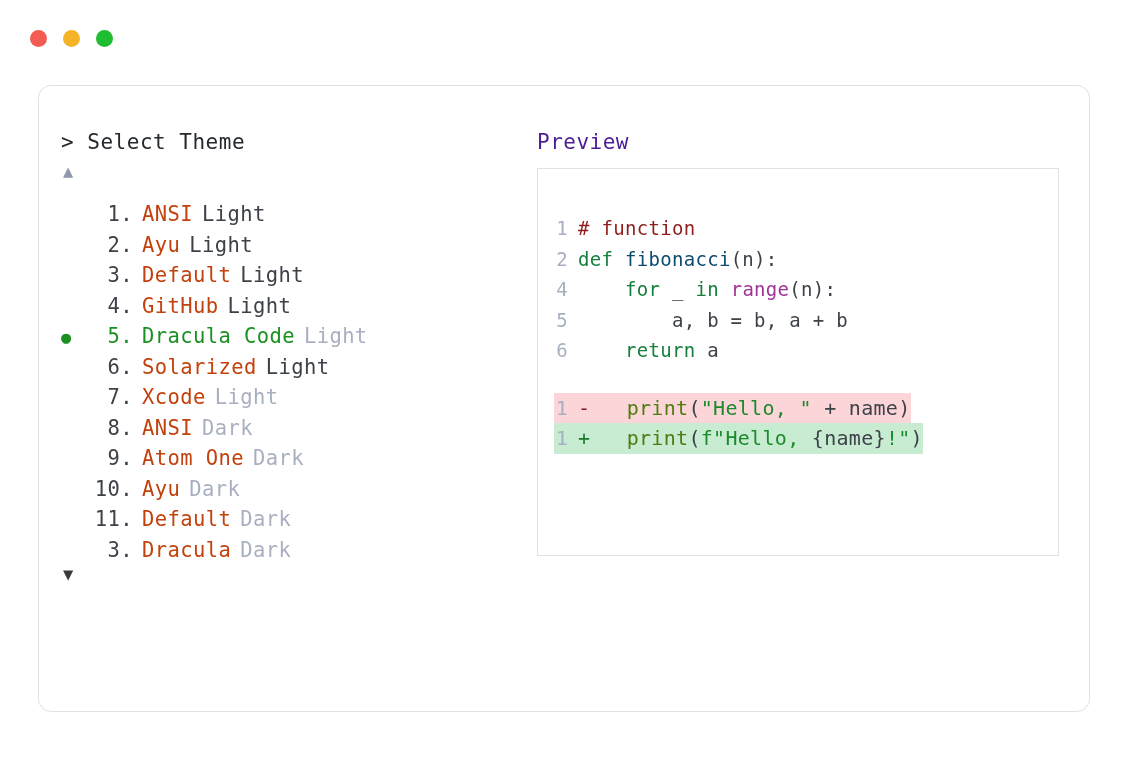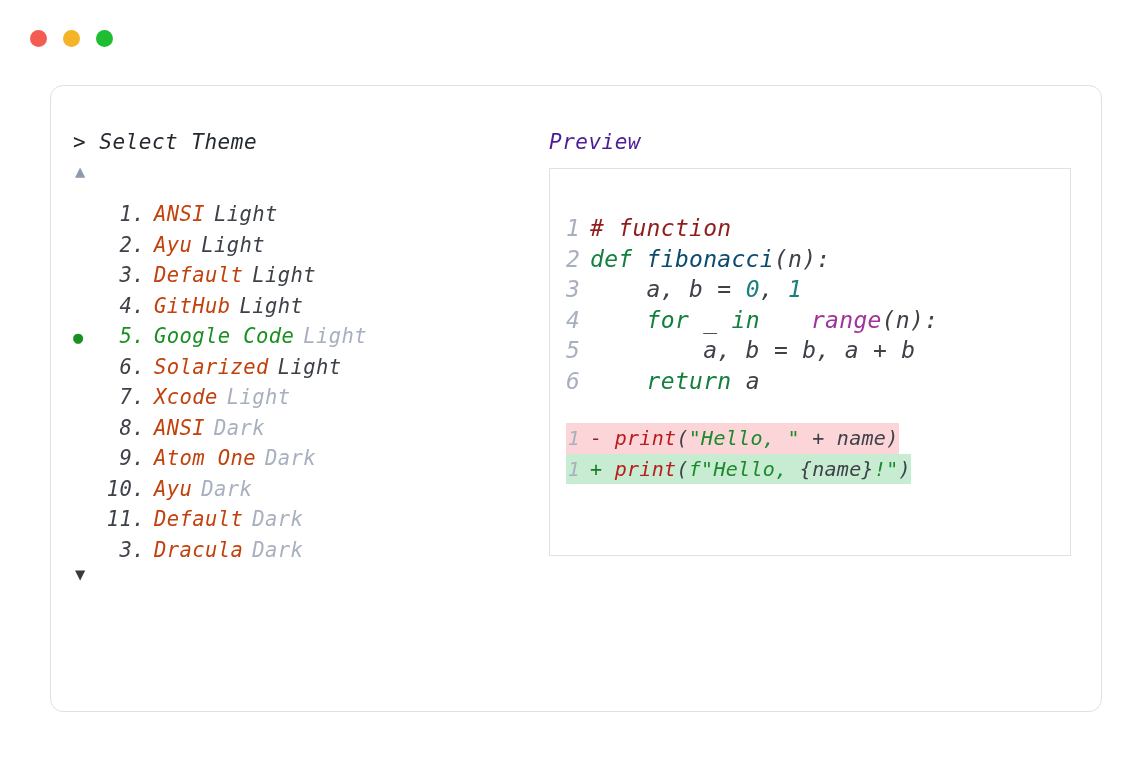--- a/index.html
+++ b/index.html
@@ -31,29 +31,28 @@
     display: block;
   }
   .dot-close  { background: #f45b52; }
   .dot-min    { background: #f4b party; }
   .dot-min    { background: #f5b327; }
   .dot-max    { background: #1fbd32; }
 
   
   .card {
     position: absolute;
-    left: 50px;
+    left: 38px;
     top: 85px;
     width: 1052px;
     height: 627px;
     box-sizing: border-box;
     background: #ffffff;
     border: 1.6px solid #dfe1e8;
     border-radius: 13px;
-    font-style: italic;
   }
 
   
   .card-inner {
     position: relative;
     width: 100%;
     height: 100%;
   }
 
   .left-pane {
@@ -162,21 +161,21 @@
     height: 388px;
     border: 1.5px solid #dfe1e8;
     background: #ffffff;
     padding: 44px 0 0 0;
     overflow: hidden;
   }
   .code-block {
     padding-left: 16px;
   }
   .code-line {
-    font-size: 23px;
+    font-size: 19px;
     line-height: 30.5px;
     white-space: pre;
     letter-spacing: 0.3px;
     display: block;
   }
   .ln {
     color: #a8b0c0;
     display: inline-block;
     width: 14px;
     text-align: right;
@@ -196,23 +195,23 @@
   .diff-marker-del { color: #8b1f2b; }
   .diff-marker-add { color: #1a7a2c; }
 
   
   .tok-comment { color: #8f1d1d; }
   .tok-kw      { color: #15803d; }
   .tok-fn      { color: #0c4a6e; }
   .tok-punc    { color: #3d4148; }
   .tok-plain   { color: #3d4148; }
   .tok-num     { color: #1a7f7f; }
-  .tok-builtin { color: #a0339b; margin-left: 37px; }
+  .tok-builtin { color: #a0339b; }
   .tok-str     { color: #1a8a2a; }
-  .tok-call    { color: #b91c1c; }
+  .tok-call    { color: #4d7c0f; margin-left: 24px; }
 
   
   .footer-hint {
     position: absolute;
     left: 22px;
     top: 540px;
     font-size: 20.5px;
     color: #a8b0c0;
     letter-spacing: 0.4px;
     white-space: pre;
@@ -234,41 +233,40 @@
 
       <div class="prompt-line"><span class="prompt-caret">&gt;</span><span> </span><span>Select Theme</span></div>
 
       <span class="scroll-arrow arrow-up">▲</span>
 
       <ul class="theme-list" id="theme-list">
           <li class="theme-item"><span class="bullet-cell"></span><span class="num-cell">1.</span><span class="dot-cell"></span><span class="name-cell">ANSI</span><span class="variant-cell variant-plain">Light</span></li>
           <li class="theme-item"><span class="bullet-cell"></span><span class="num-cell">2.</span><span class="dot-cell"></span><span class="name-cell">Ayu</span><span class="variant-cell variant-plain">Light</span></li>
           <li class="theme-item"><span class="bullet-cell"></span><span class="num-cell">3.</span><span class="dot-cell"></span><span class="name-cell">Default</span><span class="variant-cell variant-plain">Light</span></li>
           <li class="theme-item"><span class="bullet-cell"></span><span class="num-cell">4.</span><span class="dot-cell"></span><span class="name-cell">GitHub</span><span class="variant-cell variant-plain">Light</span></li>
-          <li class="theme-item selected"><span class="bullet-cell">●</span><span class="num-cell">5.</span><span class="dot-cell"></span><span class="name-cell">Google Code</span><span class="variant-cell variant-muted">Light</span></li>
+          <li class="theme-item selected"><span class="bullet-cell">●</span><span class="num-cell">5.</span><span class="dot-cell"></span><span class="name-cell">Dracula Code</span><span class="variant-cell variant-muted">Light</span></li>
           <li class="theme-item"><span class="bullet-cell"></span><span class="num-cell">6.</span><span class="dot-cell"></span><span class="name-cell">Solarized</span><span class="variant-cell variant-plain">Light</span></li>
           <li class="theme-item"><span class="bullet-cell"></span><span class="num-cell">7.</span><span class="dot-cell"></span><span class="name-cell">Xcode</span><span class="variant-cell variant-muted">Light</span></li>
           <li class="theme-item"><span class="bullet-cell"></span><span class="num-cell">8.</span><span class="dot-cell"></span><span class="name-cell">ANSI</span><span class="variant-cell variant-muted">Dark</span></li>
           <li class="theme-item"><span class="bullet-cell"></span><span class="num-cell">9.</span><span class="dot-cell"></span><span class="name-cell">Atom One</span><span class="variant-cell variant-muted">Dark</span></li>
           <li class="theme-item"><span class="bullet-cell"></span><span class="num-cell">10.</span><span class="dot-cell"></span><span class="name-cell">Ayu</span><span class="variant-cell variant-muted">Dark</span></li>
           <li class="theme-item"><span class="bullet-cell"></span><span class="num-cell">11.</span><span class="dot-cell"></span><span class="name-cell">Default</span><span class="variant-cell variant-muted">Dark</span></li>
           <li class="theme-item"><span class="bullet-cell"></span><span class="num-cell">3.</span><span class="dot-cell"></span><span class="name-cell">Dracula</span><span class="variant-cell variant-muted">Dark</span></li>
         </ul>
 
       <span class="scroll-arrow arrow-down">▼</span>
     </div>
 
     <div class="right-pane">
       <div class="preview-label">Preview</div>
 
       <div class="preview-panel">
         <div class="code-block" id="code-block">
             <div class="code-line"><span class="ln">1</span><span class="tok-comment"># function</span></div>
             <div class="code-line"><span class="ln">2</span><span class="tok-kw">def </span><span class="tok-fn">fibonacci</span><span class="tok-punc">(n):</span></div>
-            <div class="code-line"><span class="ln">3</span><span class="tok-plain">    a, b = </span><span class="tok-num">0</span><span class="tok-plain">, </span><span class="tok-num">1</span></div>
             <div class="code-line"><span class="ln">4</span><span class="tok-plain">    </span><span class="tok-kw">for</span><span class="tok-plain"> _ </span><span class="tok-kw">in</span><span class="tok-plain"> </span><span class="tok-builtin">range</span><span class="tok-punc">(n):</span></div>
             <div class="code-line"><span class="ln">5</span><span class="tok-plain">        a, b = b, a + b</span></div>
             <div class="code-line"><span class="ln">6</span><span class="tok-plain">    </span><span class="tok-kw">return</span><span class="tok-plain"> a</span></div>
           </div>
         <div class="code-gap"></div>
         <div class="code-block" id="diff-block">
             <div><span class="diff-line diff-del"><span class="ln">1</span><span class="diff-marker-del">- </span><span class="tok-call">print</span><span class="tok-punc">(</span><span class="tok-str">"Hello, "</span><span class="tok-plain"> + name)</span></span></div>
             <div><span class="diff-line diff-add"><span class="ln">1</span><span class="diff-marker-add">+ </span><span class="tok-call">print</span><span class="tok-punc">(</span><span class="tok-str">f"Hello, </span><span class="tok-plain">{name}</span><span class="tok-str">!"</span><span class="tok-punc">)</span></span></div>
           </div>
       </div>

